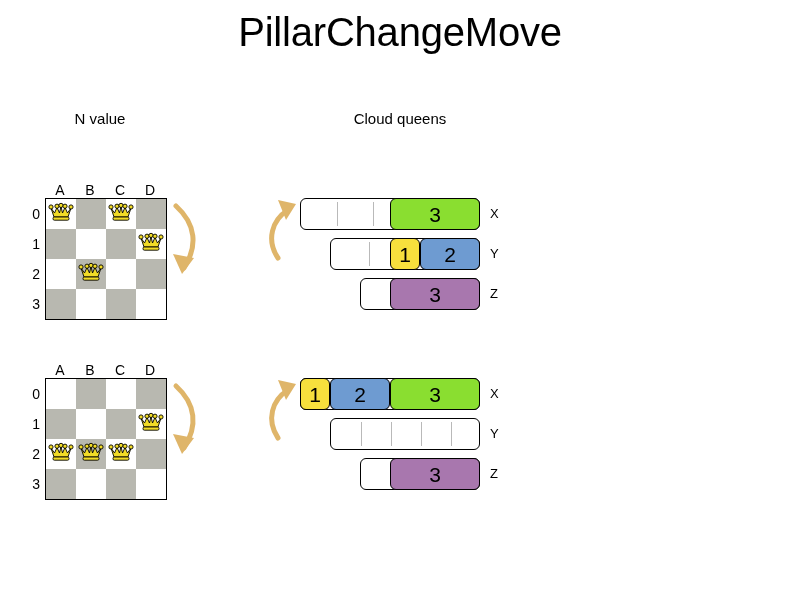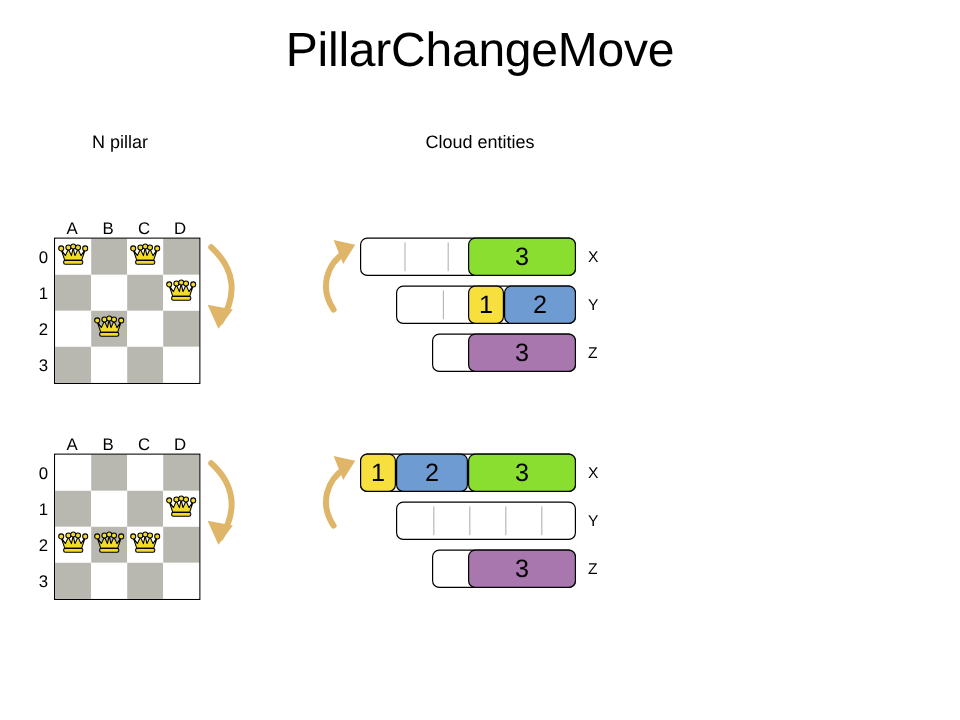--- a/index.html
+++ b/index.html
@@ -18,21 +18,21 @@
 
   
   #header {
     position: absolute;
     top: 0; left: 0;
     width: 800px;
     text-align: center;
   }
   #page-title {
     margin: 0;
-    padding-top: 22px;
+    padding-top: 12px;
     font-size: 40px;
     font-weight: normal;
     letter-spacing: -0.2px;
     line-height: 1.0;
   }
   #page-subtitle {
     margin: 0;
     padding-top: 11px;
     font-size: 13.5px;
     font-weight: normal;
@@ -157,22 +157,22 @@
     line-height: 16px;
   }
 </style>
 </head>
 <body>
 
 <div id="header">
   <h1 id="page-title">PillarChangeMove</h1>
 </div>
 
-<div id="caption-nqueens" class="section-caption">N pillar</div>
-<div id="caption-cloud" class="section-caption">Cloud entities</div>
+<div id="caption-nqueens" class="section-caption">N value</div>
+<div id="caption-cloud" class="section-caption">Cloud queens</div>
 
 <div id="board-block-before" class="board-block">
   <div class="col-labels">
     <span>A</span>
     <span>B</span>
     <span>C</span>
     <span>D</span>
   </div>
   <div class="board" id="board-grid-before">
       <div class="cell light" style="left: 0px; top: 0px;"></div>

